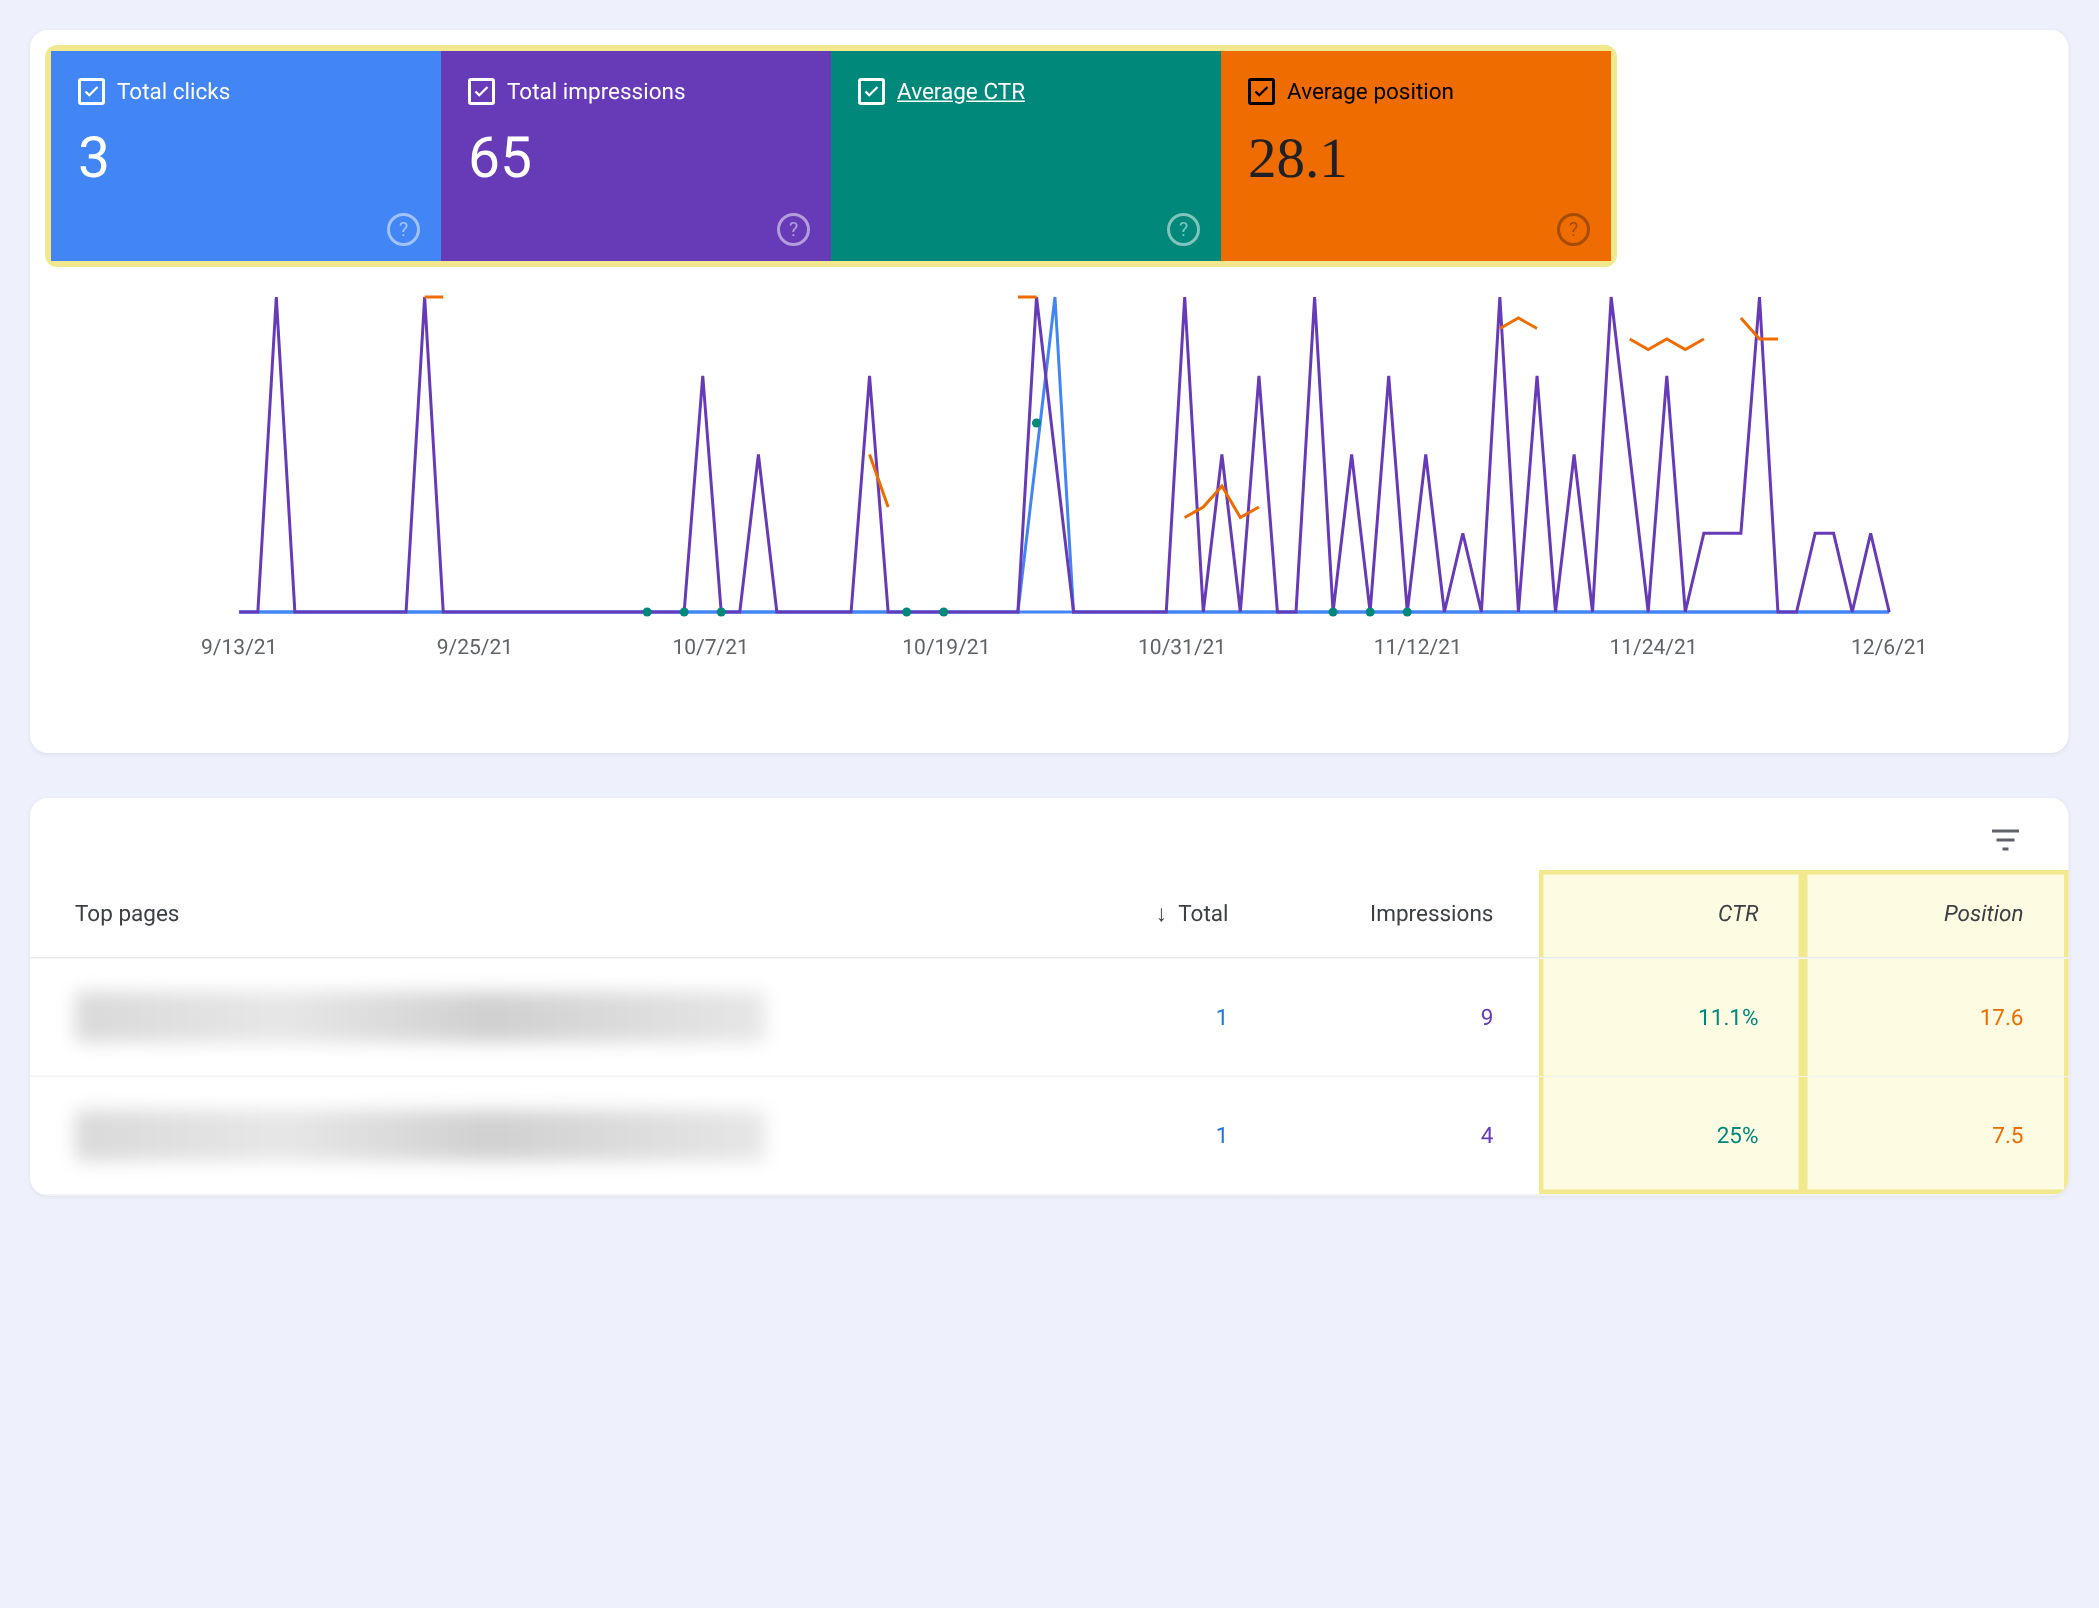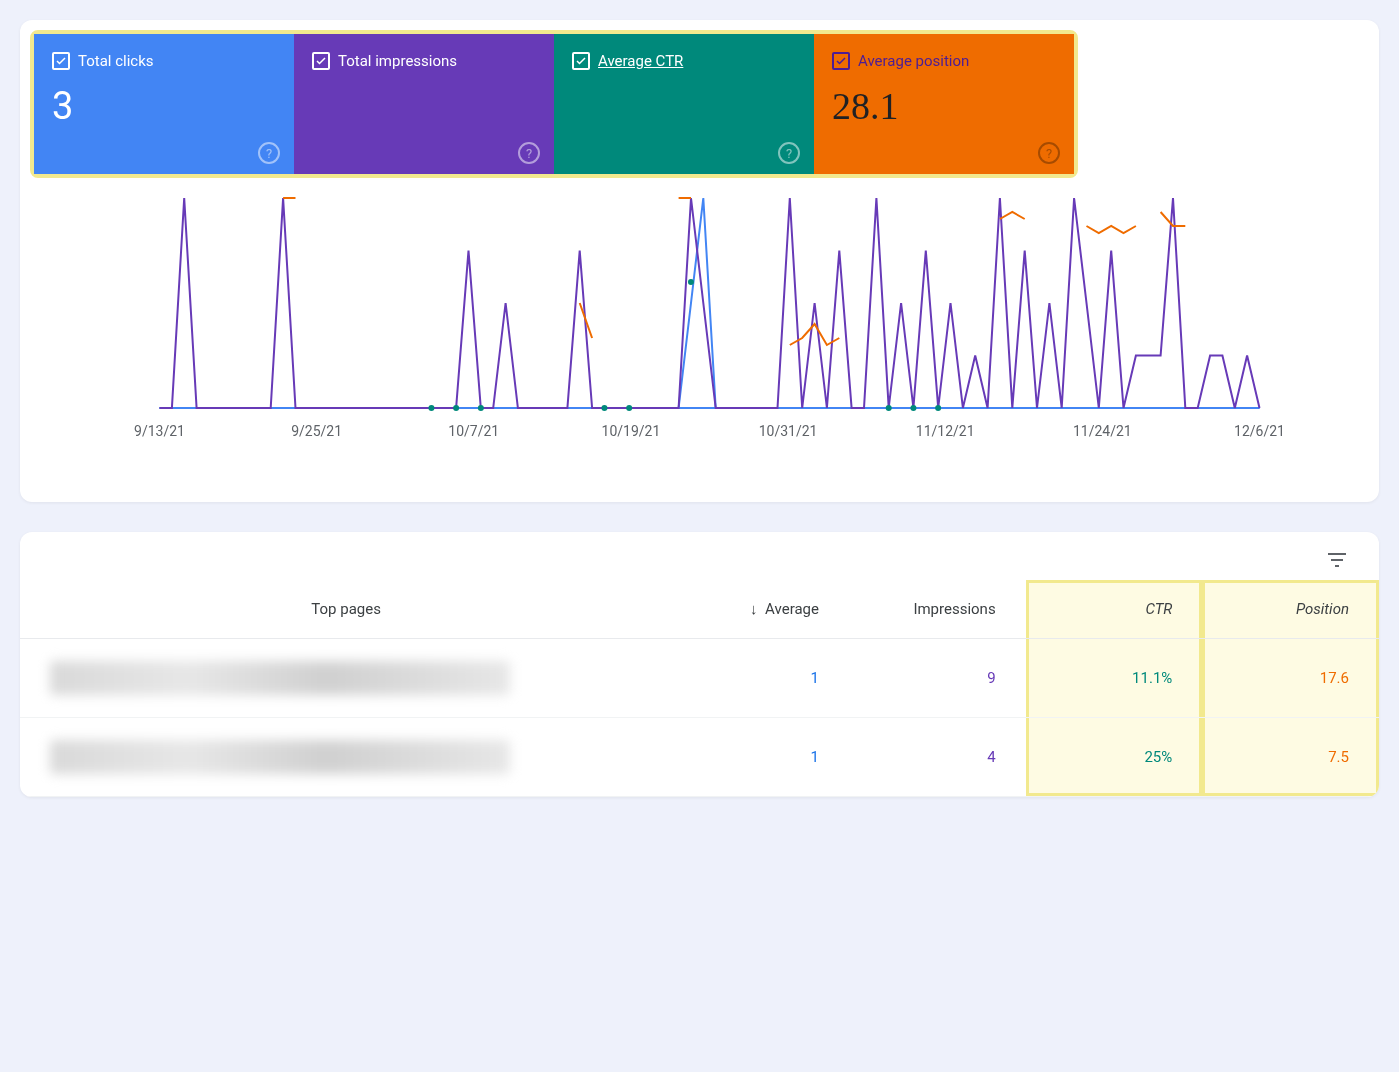--- a/index.html
+++ b/index.html
@@ -40,21 +40,21 @@
   .metric.impressions { background: #673ab7; }
   .metric.ctr { background: #00897b; text-decoration: underline; }
   .metric.position { background: #ef6c00; }
   .metric-head {
     display: flex;
     align-items: center;
     gap: 8px;
     font-size: 15px;
     margin-bottom: 14px;
   }
-  .metric.position .metric-head { color: #4c1d95; }
+  .metric.position .metric-head { color: #000000; }
   .metric.position .metric-value { color: #202124; font-family: Liberation Serif, serif; }
   .checkbox {
     width: 18px; height: 18px;
     border: 2px solid currentColor;
     border-radius: 2px;
     display: inline-flex;
     align-items: center;
     justify-content: center;
   }
   .checkbox svg { width: 12px; height: 12px; }
@@ -134,21 +134,21 @@
     font-size: 15px;
     font-weight: 400;
     color: #3c4043;
   }
   th {
     padding: 20px 30px;
     color: #3c4043;
     font-weight: 400;
     border-bottom: 1px solid #e8eaed;
   }
-  th:first-child, td:first-child { text-align: center; }
+  th:first-child, td:first-child { text-align: left; }
   td {
     padding: 22px 30px;
     border-bottom: 1px solid #f1f3f4;
   }
   .sort-arrow { margin-right: 4px; }
   .clicks-cell { color: #1a73e8; }
   .impressions-cell { color: #673ab7; }
   .ctr-cell { color: #00897b; }
   .position-cell { color: #ef6c00; }
   .blurred {
@@ -191,20 +191,21 @@
 
       <div class="metric impressions">
         <div class="metric-head">
           <span class="checkbox">
             <svg viewBox="0 0 24 24" fill="none" stroke="currentColor" stroke-width="3">
                 <polyline points="4 12 9 17 20 6"></polyline>
               </svg>
           </span>
           <span>Total impressions</span>
         </div>
+        <div class="metric-value">65</div>
         <div class="help">?</div>
       </div>
 
       <div class="metric ctr">
         <div class="metric-head">
           <span class="checkbox">
             <svg viewBox="0 0 24 24" fill="none" stroke="currentColor" stroke-width="3">
                 <polyline points="4 12 9 17 20 6"></polyline>
               </svg>
           </span>
@@ -272,21 +273,21 @@
         <col class="col-metric">
         <col class="col-metric">
         <col class="col-metric">
         <col class="col-metric">
     </colgroup>
     <thead>
       <tr>
         <th><span>Top pages</span></th>
         <th>
           <span class="sort-arrow">↓</span>
-          <span>Average</span>
+          <span>Total</span>
         </th>
         <th><span>Impressions</span></th>
         <th class="table-highlight highlight-border-t"><span>CTR</span></th>
         <th class="table-highlight highlight-border-t"><span>Position</span></th>
       </tr>
     </thead>
     <tbody id="table-body">
         <tr>
           <td>
             <div class="blurred"></div>

